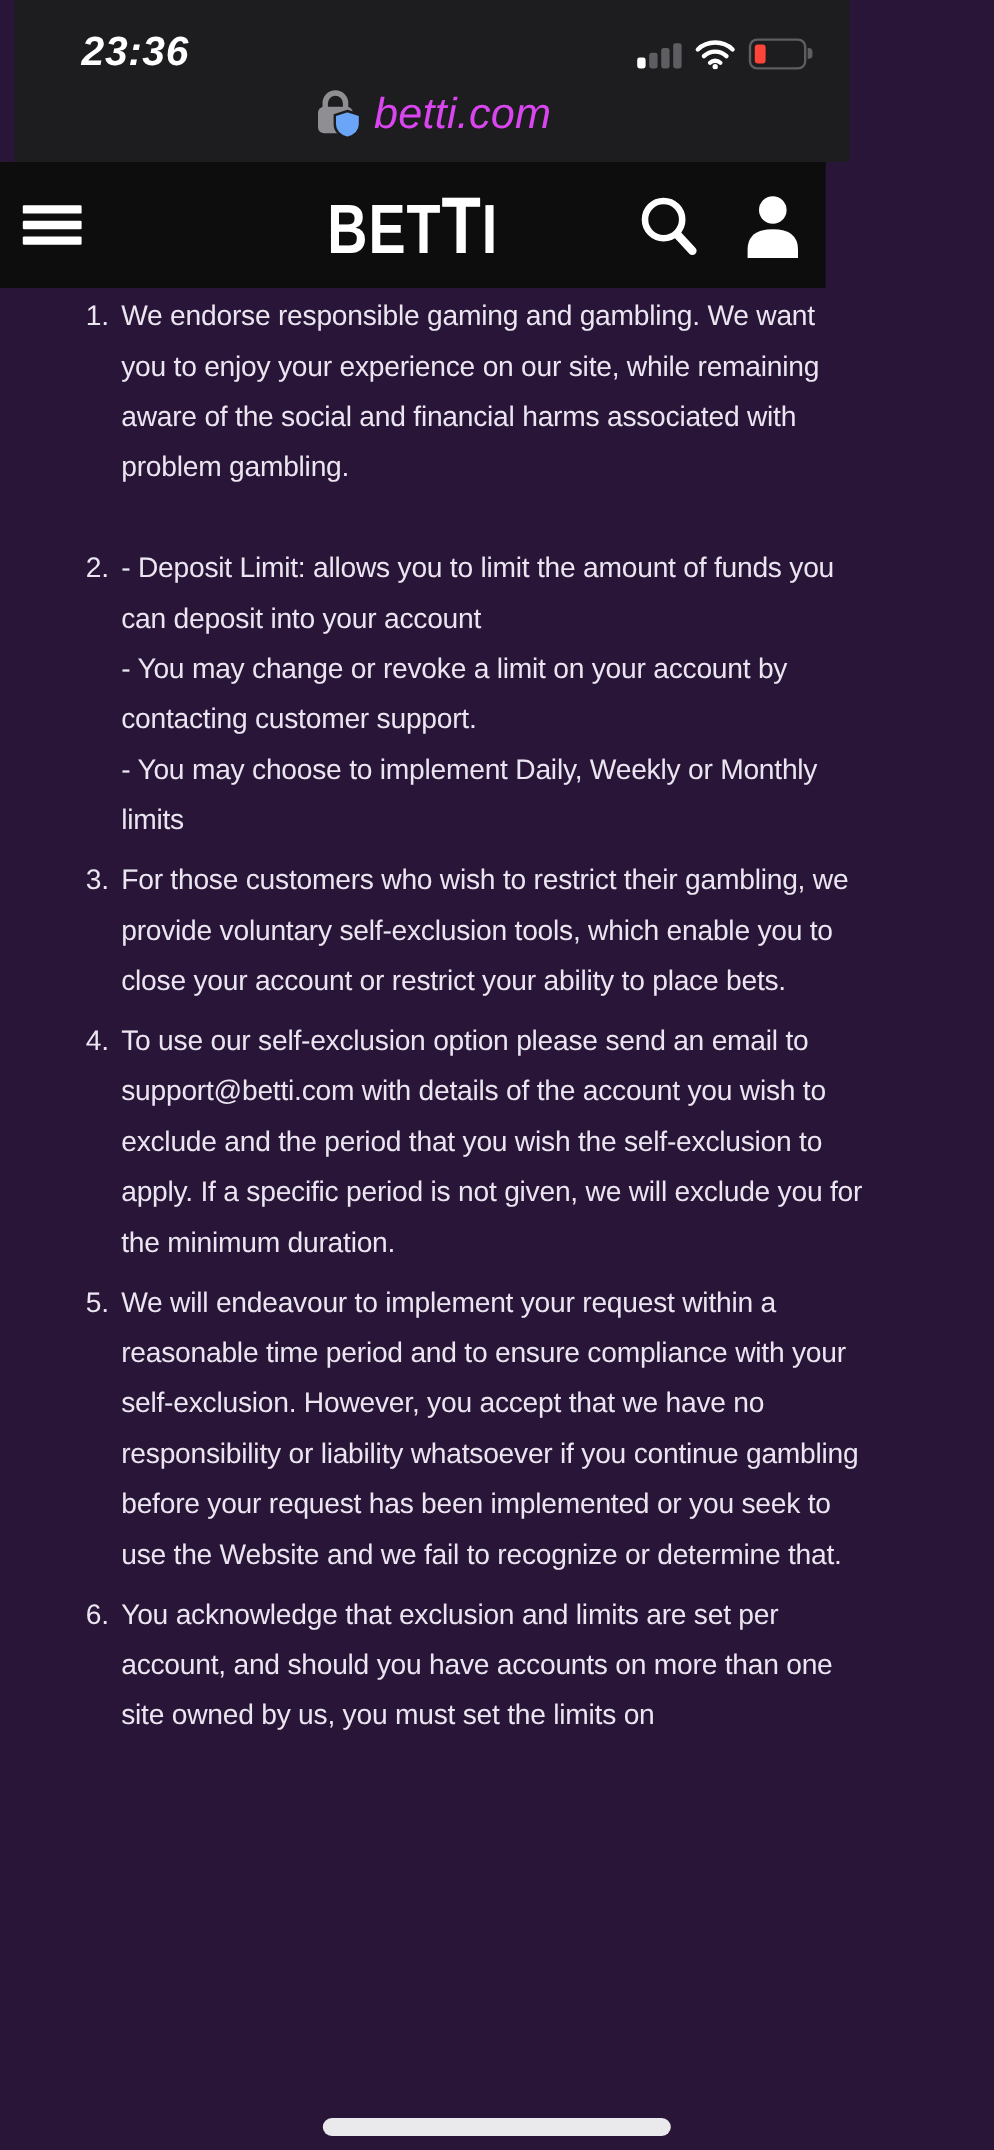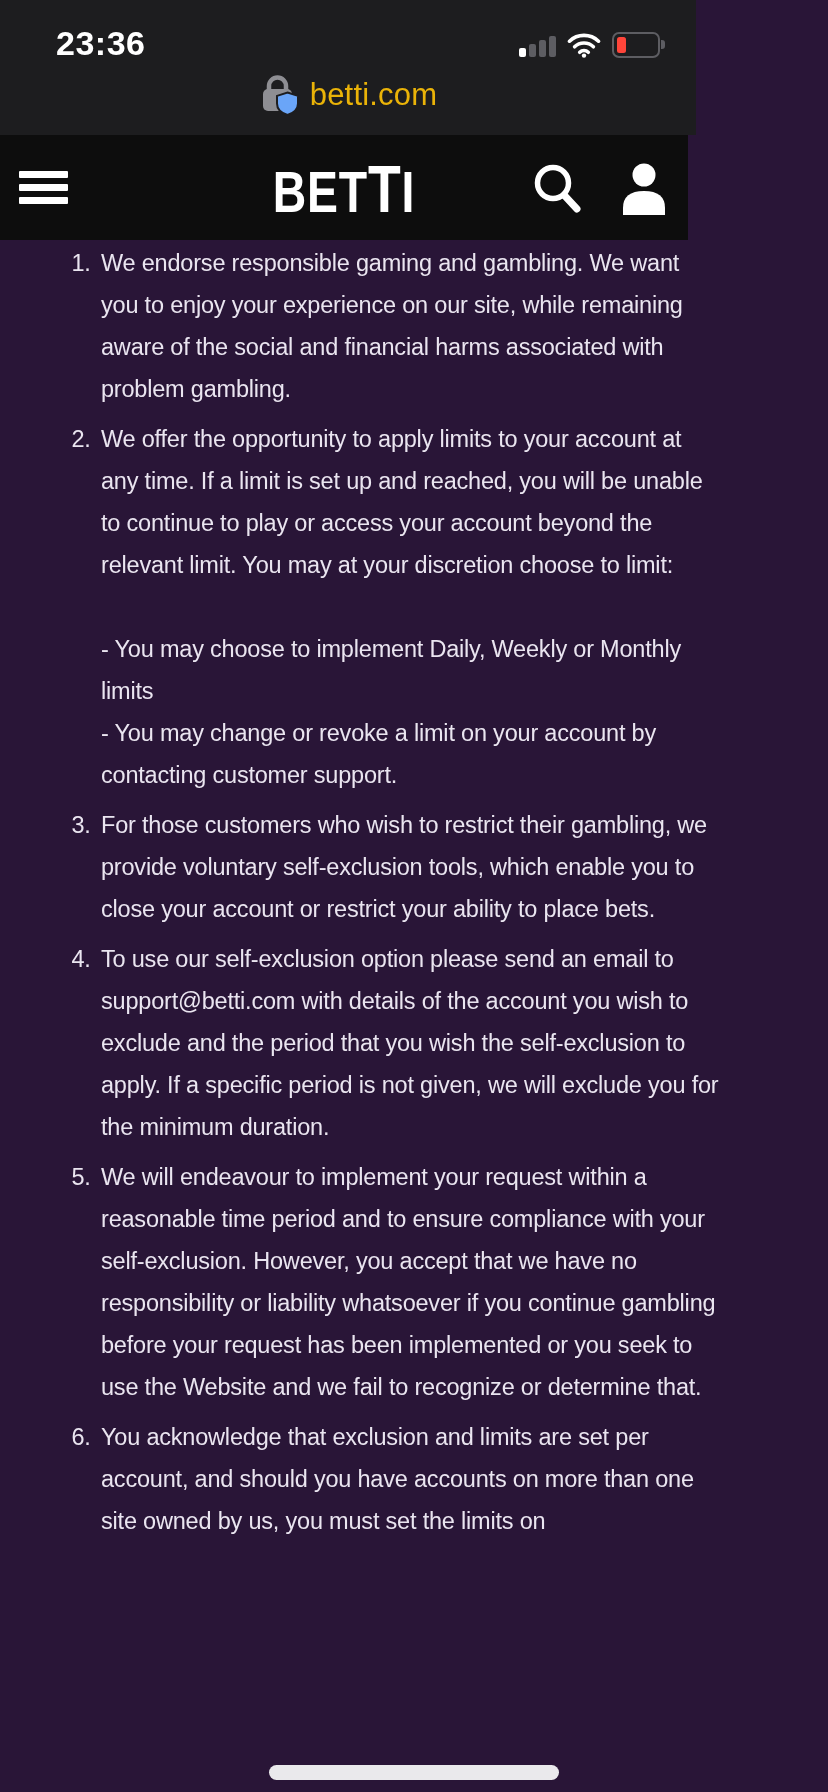--- a/index.html
+++ b/index.html
@@ -4,22 +4,22 @@
 <style>
   html,body{margin:0;padding:0;}
   body{
     width:828px;height:1792px;position:relative;overflow:hidden;
     background:#291537;
     font-family:"Liberation Sans", sans-serif;
     -webkit-font-smoothing:antialiased;
   }
   
   .chrome{
-    position:absolute;top:0;left:0;width:696px;height:135px;
-    background:#1d1d1f;z-index:5;
+    position:absolute;top:0;left:12px;width:696px;height:135px;
+    background:#1d1d1f;z-index:5;font-style:italic;
   }
   .status-row{
     position:absolute;top:22px;left:0;right:0;height:44px;
   }
   .time{
     position:absolute;left:56px;top:2px;
     color:#ffffff;font-size:34px;font-weight:700;letter-spacing:.5px;
   }
   .status-icons{
     position:absolute;right:36px;top:10px;
@@ -33,21 +33,21 @@
   .signal .b4{height:21px;}
   .wifi{display:block;}
   .battery{position:relative;width:44px;height:22px;border:2.5px solid #5d5d62;border-radius:7px;}
   .battery .fill{position:absolute;left:3px;top:3px;bottom:3px;width:9px;border-radius:2.5px;background:#ff453a;}
   .battery .nub{position:absolute;right:-7px;top:5.5px;width:4px;height:9px;background:#5d5d62;border-radius:0 3px 3px 0;}
   .url-row{
     position:absolute;top:70px;left:0;right:0;height:50px;
     display:flex;align-items:center;justify-content:center;gap:9px;
   }
   .lockshield{position:relative;width:42px;height:44px;flex:0 0 auto;}
-  .url-domain{color:#eab308;font-size:31px;letter-spacing:.2px;}
+  .url-domain{color:#d946ef;font-size:36px;letter-spacing:.2px;}
   
   .site-header{
     position:absolute;top:135px;left:0;width:688px;height:105px;
     background:#0d0d0d;z-index:4;
   }
   .menu-btn{position:absolute;left:19px;top:36px;width:49px;height:33px;
     display:flex;flex-direction:column;justify-content:space-between;cursor:pointer;background:none;border:none;padding:0;}
   .menu-btn .mbar{width:49px;height:7px;background:#ffffff;border-radius:1px;}
   .logo{
     position:absolute;left:50%;top:50%;
@@ -139,24 +139,24 @@
     </svg>
   </button>
 </div>
 
 <div class="content">
   <ol class="terms">
     <li>
       <span>We endorse responsible gaming and gambling. We want you to enjoy your experience on our site, while remaining aware of the social and financial harms associated with problem gambling.</span>
     </li>
     <li>
-      <span>We offer the opportunity to apply limits to your account at any time. If a limit is set up and reached, you will be unable to continue to play or access your account beyond the relevant limit. You may at your discretion choose to limit:</span>
       <div class="sub-block">
+        <div>- Deposit Limit: allows you to limit the amount of funds you can deposit into your account</div>
+        <div>- You may change or revoke a limit on your account by contacting customer support.</div>
         <div>- You may choose to implement Daily, Weekly or Monthly limits</div>
-        <div>- You may change or revoke a limit on your account by contacting customer support.</div>
       </div>
     </li>
     <li>
       <span>For those customers who wish to restrict their gambling, we provide voluntary self-exclusion tools, which enable you to close your account or restrict your ability to place bets.</span>
     </li>
     <li>
       <span>To use our self-exclusion option please send an email to support@betti.com with details of the account you wish to exclude and the period that you wish the self-exclusion to apply. If a specific period is not given, we will exclude you for the minimum duration.</span>
     </li>
     <li>
       <span>We will endeavour to implement your request within a reasonable time period and to ensure compliance with your self-exclusion. However, you accept that we have no responsibility or liability whatsoever if you continue gambling before your request has been implemented or you seek to use the Website and we fail to recognize or determine that.</span>

